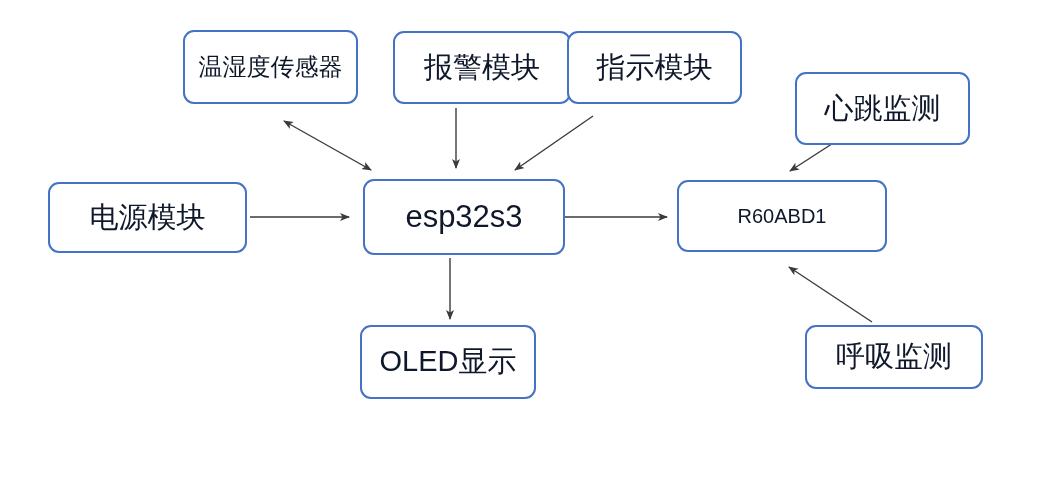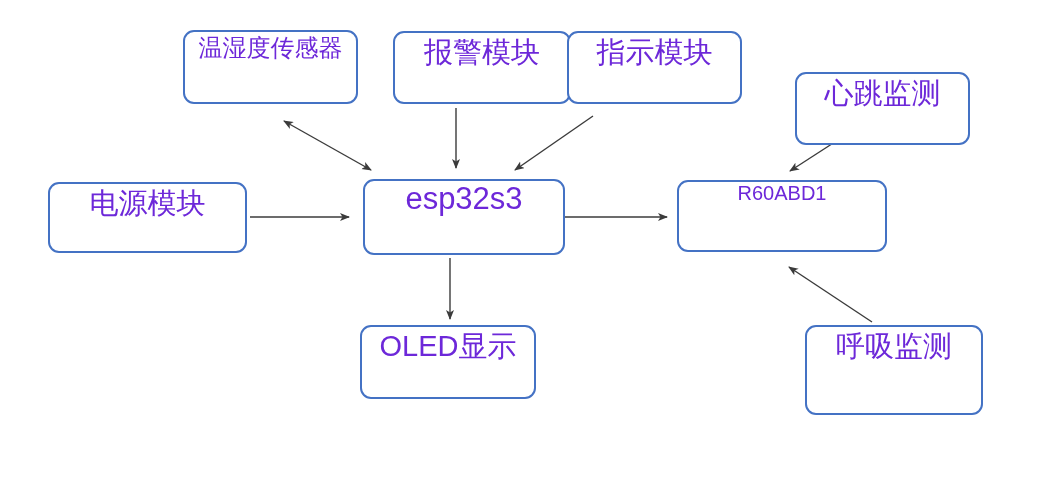--- a/index.html
+++ b/index.html
@@ -22,34 +22,35 @@
     width: 1038px;
     height: 486px;
   }
   .node {
     position: absolute;
     box-sizing: border-box;
     border: 2px solid #4472C4;
     border-radius: 11px;
     background: #ffffff;
     display: flex;
+    align-items: center;
     justify-content: center;
-    color: #6d28d9;
+    color: #0f172a;
     white-space: nowrap;
   }
   
   .n-temp      { left:183px; top:30px;  width:175px; height:74px; font-size:24px; }
   .n-alarm     { left:393px; top:31px;  width:178px; height:73px; font-size:29px; }
   .n-indicator { left:567px; top:31px;  width:175px; height:73px; font-size:29px; }
   .n-heart     { left:795px; top:31px;  width:175px; height:73px; font-size:29px;margin-top:41px; }
   .n-power     { left:48px;  top:182px; width:199px; height:71px; font-size:29px; }
   .n-esp32     { left:363px; top:179px; width:202px; height:76px; font-size:31px; }
   .n-r60       { left:677px; top:180px; width:210px; height:72px; font-size:20px; }
   .n-oled      { left:360px; top:325px; width:176px; height:74px; font-size:29px; }
-  .n-breath    { left:805px; top:325px; width:178px; height:90px; font-size:29px; }
+  .n-breath    { left:805px; top:325px; width:178px; height:64px; font-size:29px; }
 </style>
 </head>
 <body>
 
 <div class="canvas">
 
   <svg class="edges" width="1038" height="486" viewBox="0 0 1038 486" xmlns="http://www.w3.org/2000/svg">
     <defs>
       <marker id="arrowEnd" markerWidth="11" markerHeight="9" refX="9" refY="4" orient="auto" markerUnits="userSpaceOnUse">
         <path d="M0,0 L10,4 L0,8 L2.5,4 z" fill="#3B3B3B"></path>

